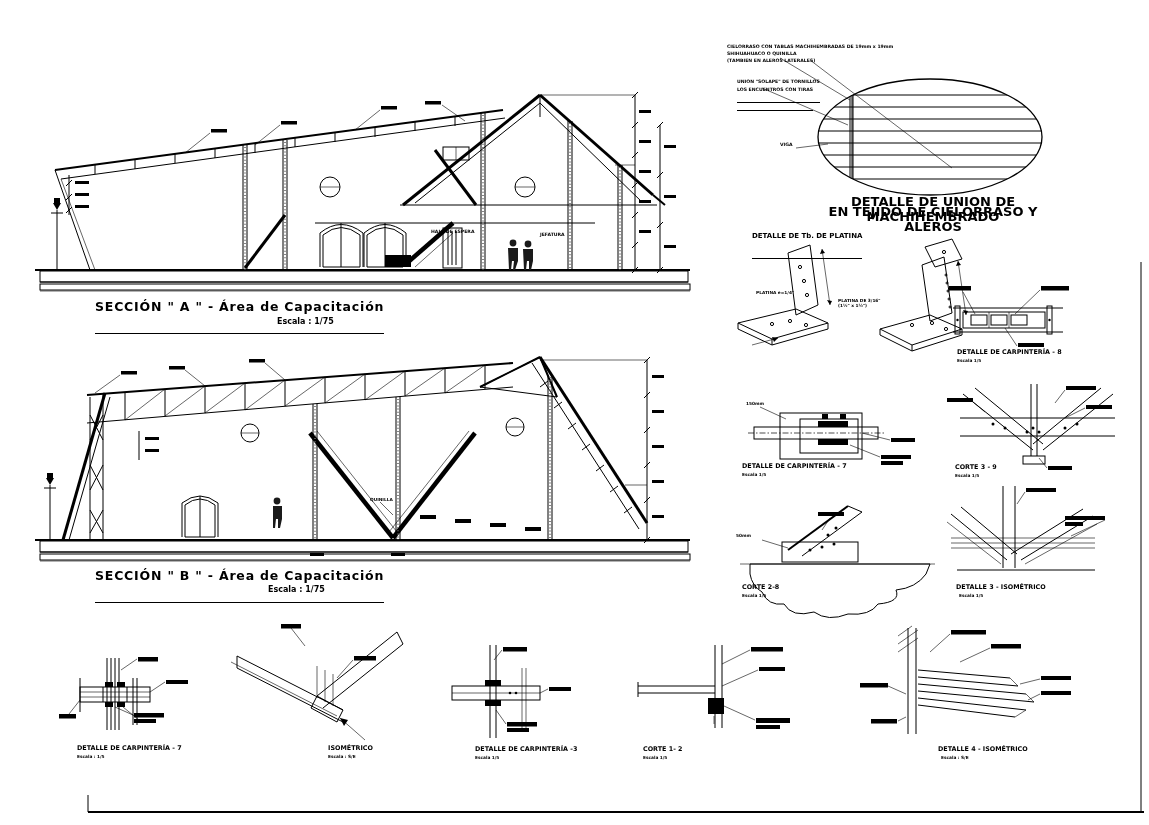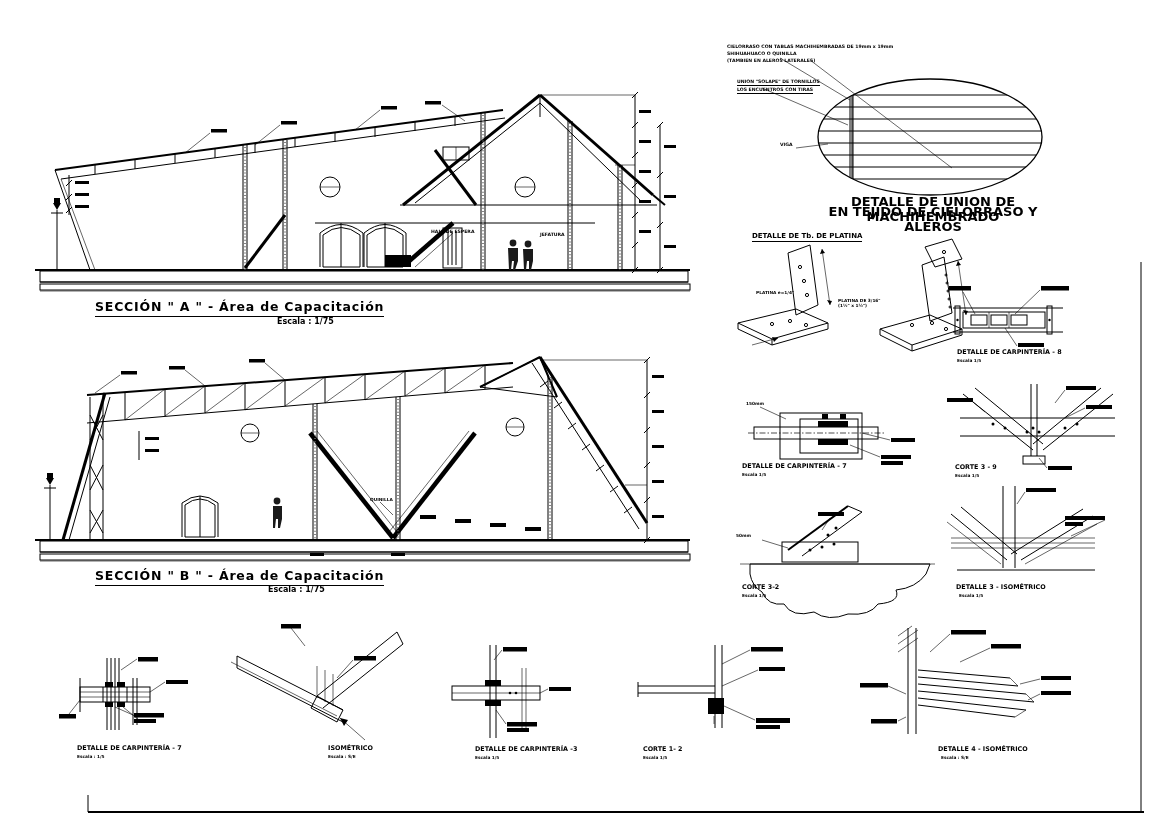--- a/index.html
+++ b/index.html
@@ -18,21 +18,21 @@
   .art .dots{stroke-dasharray:1 2.2;stroke-width:1.6;stroke:#666;}
   .lbl{position:absolute;color:#000;font-weight:bold;white-space:nowrap;line-height:1.18;}
   .wrap{white-space:normal;}
   .f12{font-size:12.5px;letter-spacing:.8px;}
   .f8{font-size:8px;}
   .f7{font-size:7px;}
   .f75{font-size:13px;}
   .f62{font-size:6.4px;}
   .f45{font-size:4.6px;}
   .f43{font-size:4.3px;}
-  .u{border-bottom:1.2px solid #000;padding-bottom:1px;}
+  .u{border-bottom:1.2px solid #000;padding-bottom:18px;}
 </style>
 </head>
 <body>
 
 <div id="sheet">
 
 <svg width="0" height="0" class="art">
   <defs>
     <pattern id="pH" width="5" height="5" patternUnits="userSpaceOnUse" patternTransform="rotate(45)">
       <line x1="0" y1="0" x2="0" y2="5" stroke="#000" stroke-width="1"></line>
@@ -660,21 +660,21 @@
 <div class="lbl f43" style="left:957px;top:358px">Escala 1/5</div>
 
 <div class="lbl f62" style="left:955px;top:464px">CORTE 3 - 9</div>
 <div class="lbl f43" style="left:955px;top:473px">Escala 1/5</div>
 
 <div class="lbl f43" style="left:746px;top:401px">150mm</div>
 <div class="lbl f62" style="left:742px;top:463px">DETALLE DE CARPINTERÍA - 7</div>
 <div class="lbl f43" style="left:742px;top:472px">Escala 1/5</div>
 
 <div class="lbl f43" style="left:736px;top:533px">50mm</div>
-<div class="lbl f62" style="left:742px;top:584px">CORTE 3-2</div>
+<div class="lbl f62" style="left:742px;top:584px">CORTE 2-8</div>
 <div class="lbl f43" style="left:742px;top:593px">Escala 1/5</div>
 
 <div class="lbl f62" style="left:956px;top:584px">DETALLE 3 - ISOMÉTRICO</div>
 <div class="lbl f43" style="left:959px;top:593px">Escala 1/5</div>
 
 <div class="lbl f62" style="left:77px;top:745px">DETALLE DE CARPINTERÍA - 7</div>
 <div class="lbl f43" style="left:77px;top:754px">Escala : 1/5</div>
 
 <div class="lbl f62" style="left:328px;top:745px">ISOMÉTRICO</div>
 <div class="lbl f43" style="left:328px;top:754px">Escala : S/E</div>

